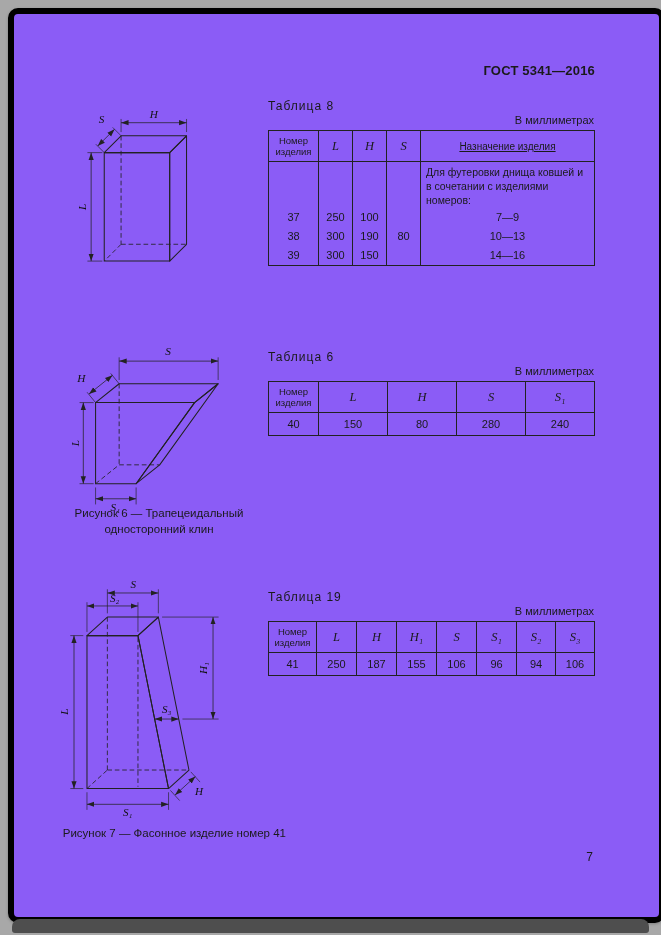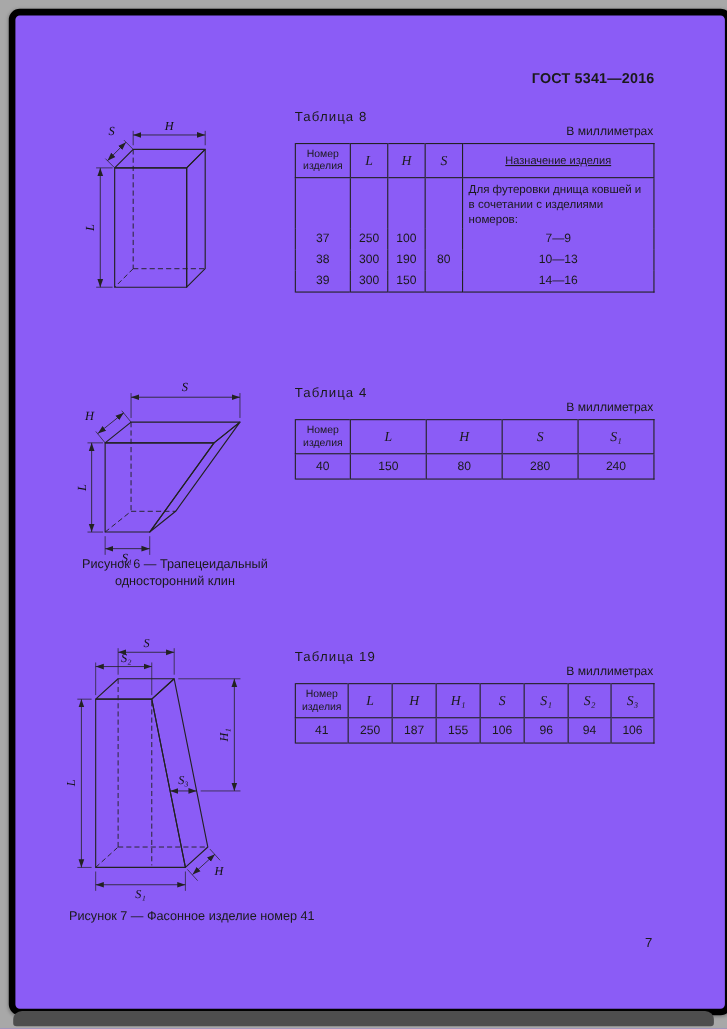--- a/index.html
+++ b/index.html
@@ -190,21 +190,21 @@
       <line class="m" x1="25" y1="164" x2="68" y2="164" marker-start="url(#f6a)" marker-end="url(#f6a)"></line>
     </g>
     <text class="lab" x="102" y="12">S</text>
     <text class="lab" x="10" y="40">H</text>
     <text class="lab" x="7" y="105" transform="rotate(-90 7 105)">L</text>
     <text class="lab" x="46" y="177">S₁</text>
   </svg>
   <div class="caption cap6">Рисунок 6 — Трапецеидальный
 односторонний клин</div>
 
-  <div class="tbl-title t9-title">Таблица 4</div>
+  <div class="tbl-title t9-title">Таблица 6</div>
   <div class="units u9">В миллиметрах</div>
   <table class="tbl tbl9">
     <colgroup>
       <col style="width:50px">
         <col style="width:69px">
         <col style="width:69px">
         <col style="width:69px">
         <col style="width:69px">
     </colgroup>
     <thead>

